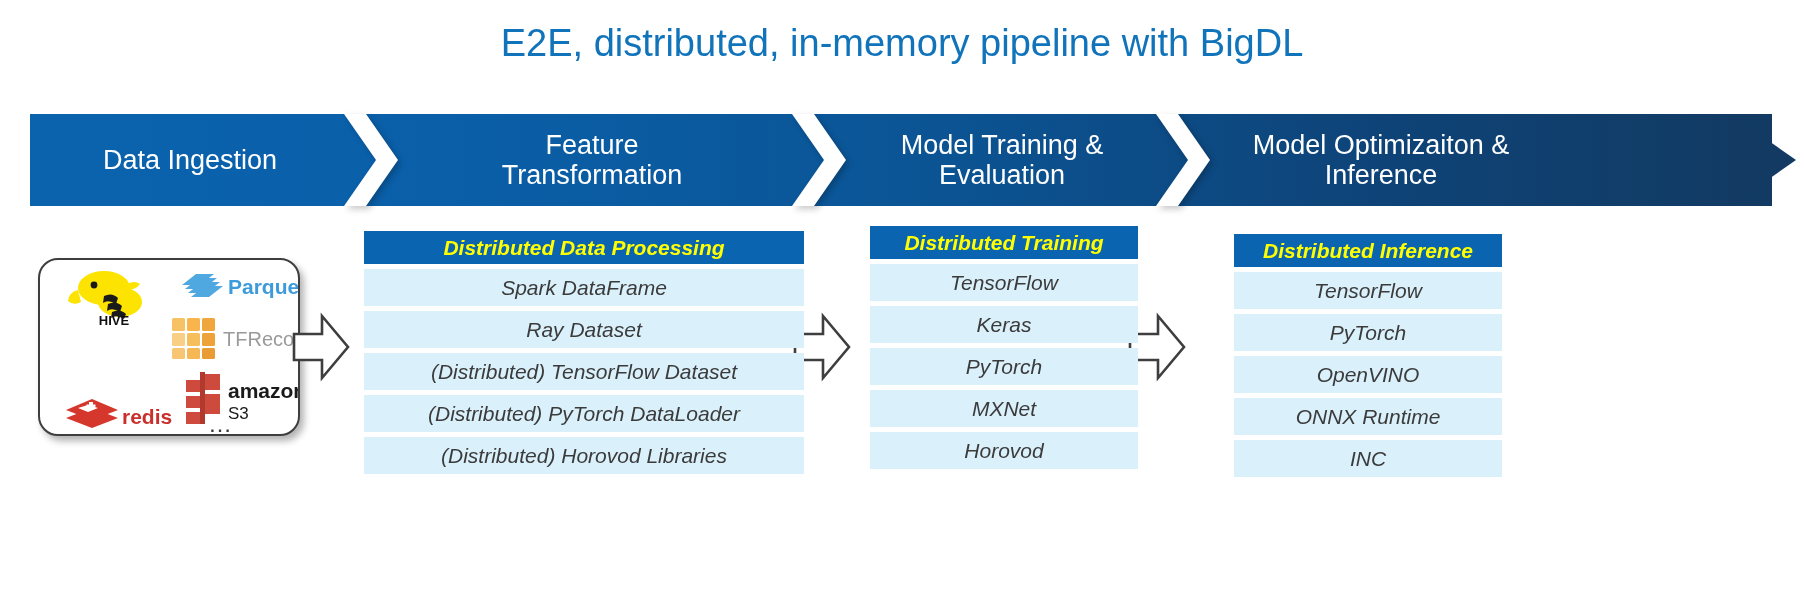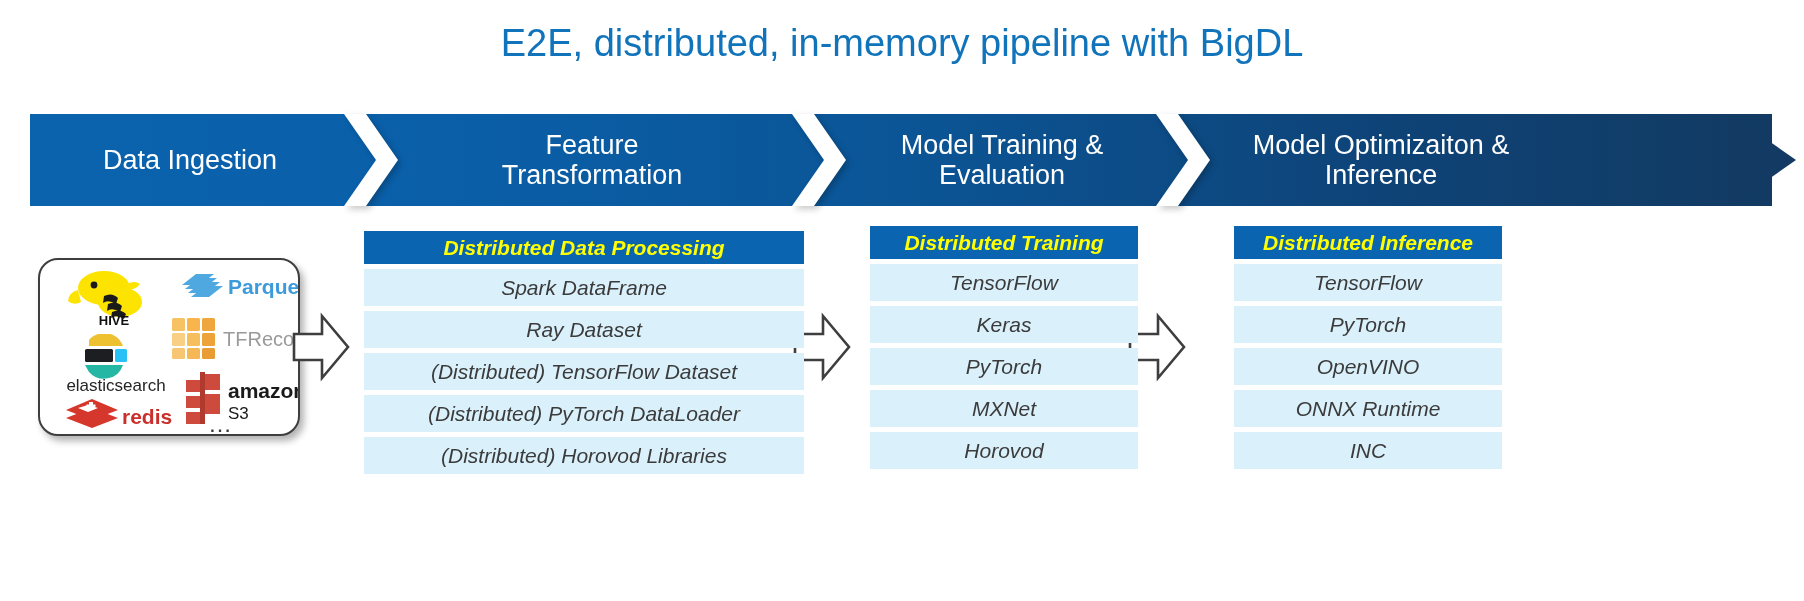--- a/index.html
+++ b/index.html
@@ -152,29 +152,20 @@
           <g fill="#4FA9E0">
             <polygon points="2,15 16,4 34,4 20,15"></polygon>
             <polygon points="5,19 19,8 37,8 23,19"></polygon>
             <polygon points="8,23 22,12 40,12 26,23"></polygon>
             <polygon points="11,27 25,16 43,16 29,27"></polygon>
           </g>
           <text x="48" y="24" font-family="Liberation Sans, sans-serif" font-size="21" font-weight="bold" fill="#3D9BDB">Parquet</text>
         </svg>
       </div>
 
-      <div class="logo" style="left:22px;top:74px;width:108px;height:62px;">
-        <svg width="108" height="62" viewBox="0 0 108 62">
-          <path d="M27 6 a20 20 0 0 1 34 6 L27 12 z" fill="#EDC12F"></path>
-          <rect x="23" y="15" width="28" height="13" rx="1.5" fill="#1C1E21"></rect>
-          <rect x="53" y="15" width="12" height="13" rx="1.5" fill="#27C1F5"></rect>
-          <path d="M23 31 h38 a20 20 0 0 1 -34 7 z" fill="#23B7A4"></path>
-          <text x="54" y="57" font-family="Liberation Sans, sans-serif" font-size="17" fill="#252525" text-anchor="middle">elasticsearch</text>
-        </svg>
-      </div>
 
       <div class="logo" style="left:126px;top:52px;width:132px;height:52px;">
         <svg width="132" height="52" viewBox="0 0 132 52">
           <g>
             <rect x="6" y="6" width="13" height="13" rx="1.5" fill="#F7C264"></rect>
             <rect x="21" y="6" width="13" height="13" rx="1.5" fill="#F9B44C"></rect>
             <rect x="36" y="6" width="13" height="13" rx="1.5" fill="#EFA63C"></rect>
             <rect x="6" y="21" width="13" height="13" rx="1.5" fill="#F9CE85"></rect>
             <rect x="21" y="21" width="13" height="13" rx="1.5" fill="#F7BE5E"></rect>
             <rect x="36" y="21" width="13" height="13" rx="1.5" fill="#EDA23A"></rect>
@@ -247,21 +238,21 @@
 
   <div class="tbl" style="left:851px;top:226px;width:268px;">
     <div class="tbl-head">Distributed Training</div>
     <div class="tbl-row">TensorFlow</div>
     <div class="tbl-row">Keras</div>
     <div class="tbl-row">PyTorch</div>
     <div class="tbl-row">MXNet</div>
     <div class="tbl-row">Horovod</div>
   </div>
 
-  <div class="tbl" style="left:1215px;top:226px;width:268px;">
+  <div class="tbl" style="left:1215px;top:234px;width:268px;">
     <div class="tbl-head">Distributed Inference</div>
     <div class="tbl-row">TensorFlow</div>
     <div class="tbl-row">PyTorch</div>
     <div class="tbl-row">OpenVINO</div>
     <div class="tbl-row">ONNX Runtime</div>
     <div class="tbl-row">INC</div>
   </div>
 
 </div>
 

